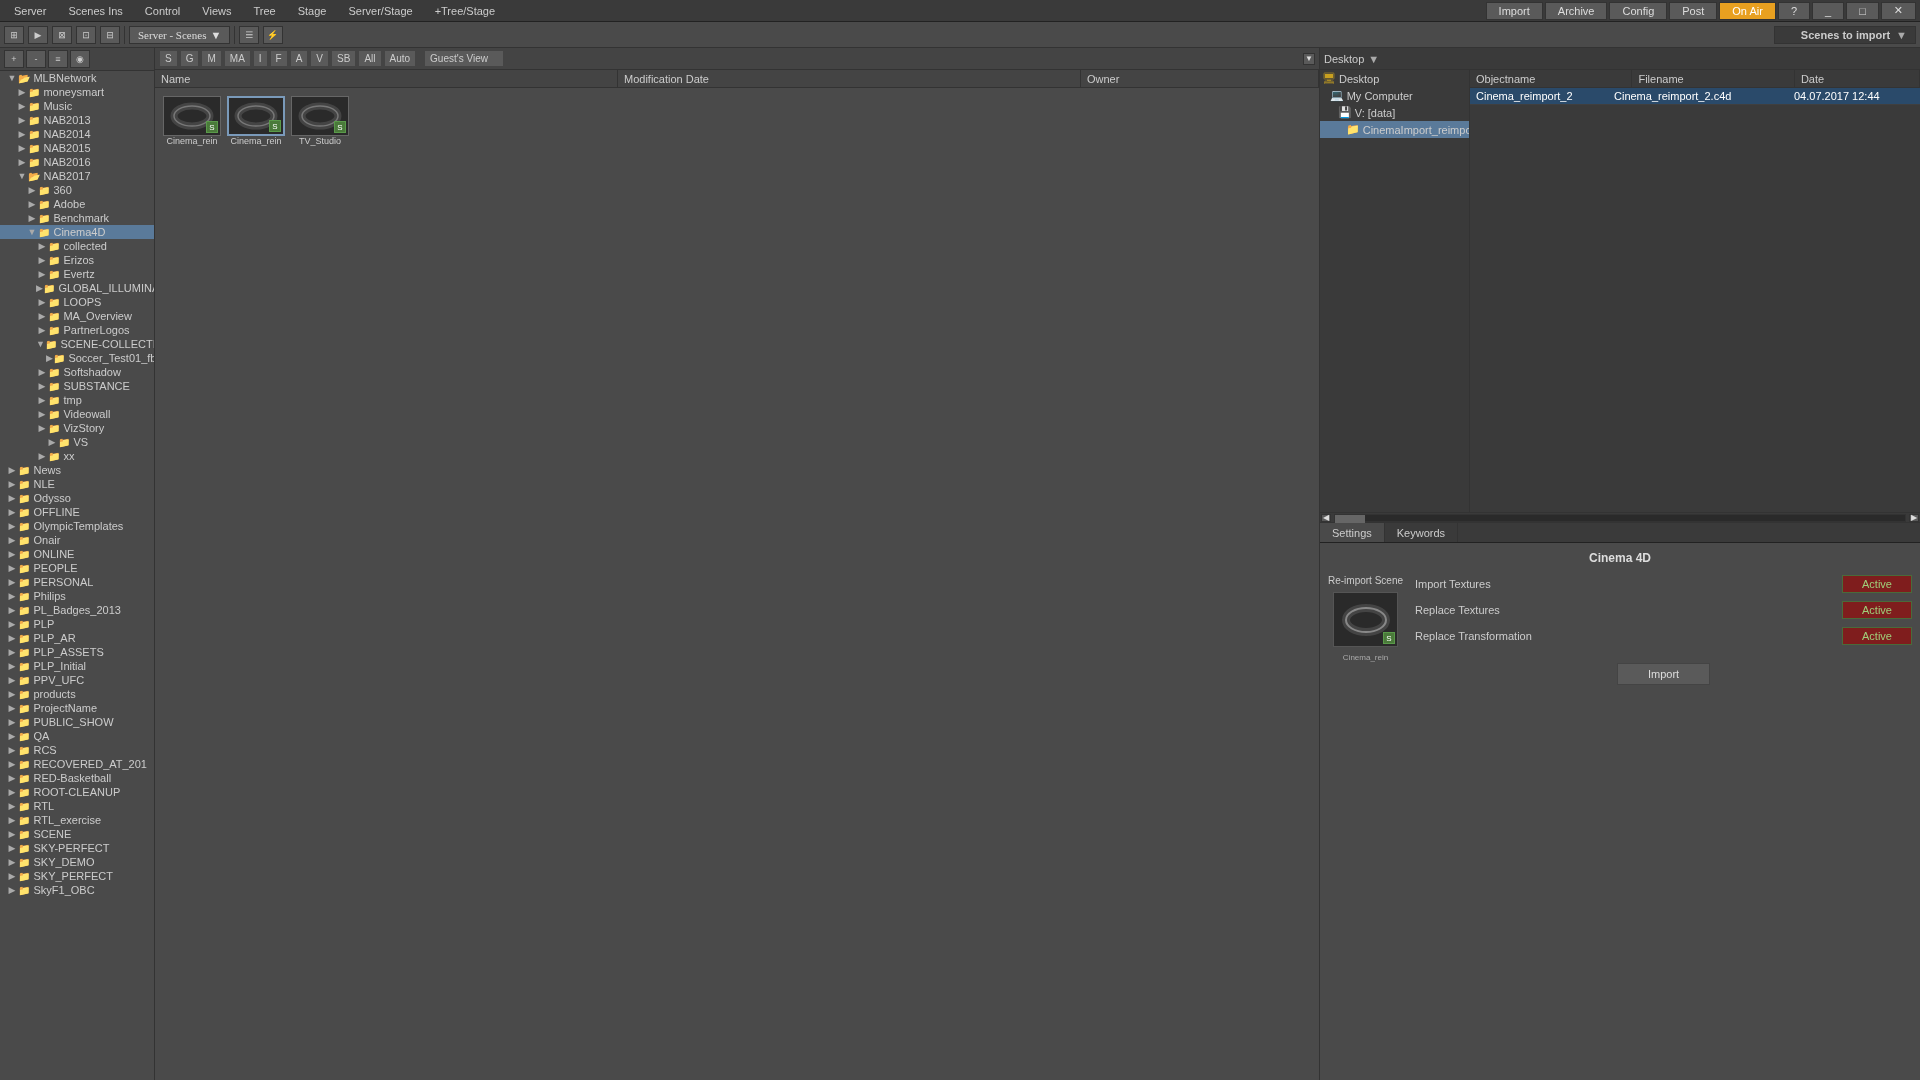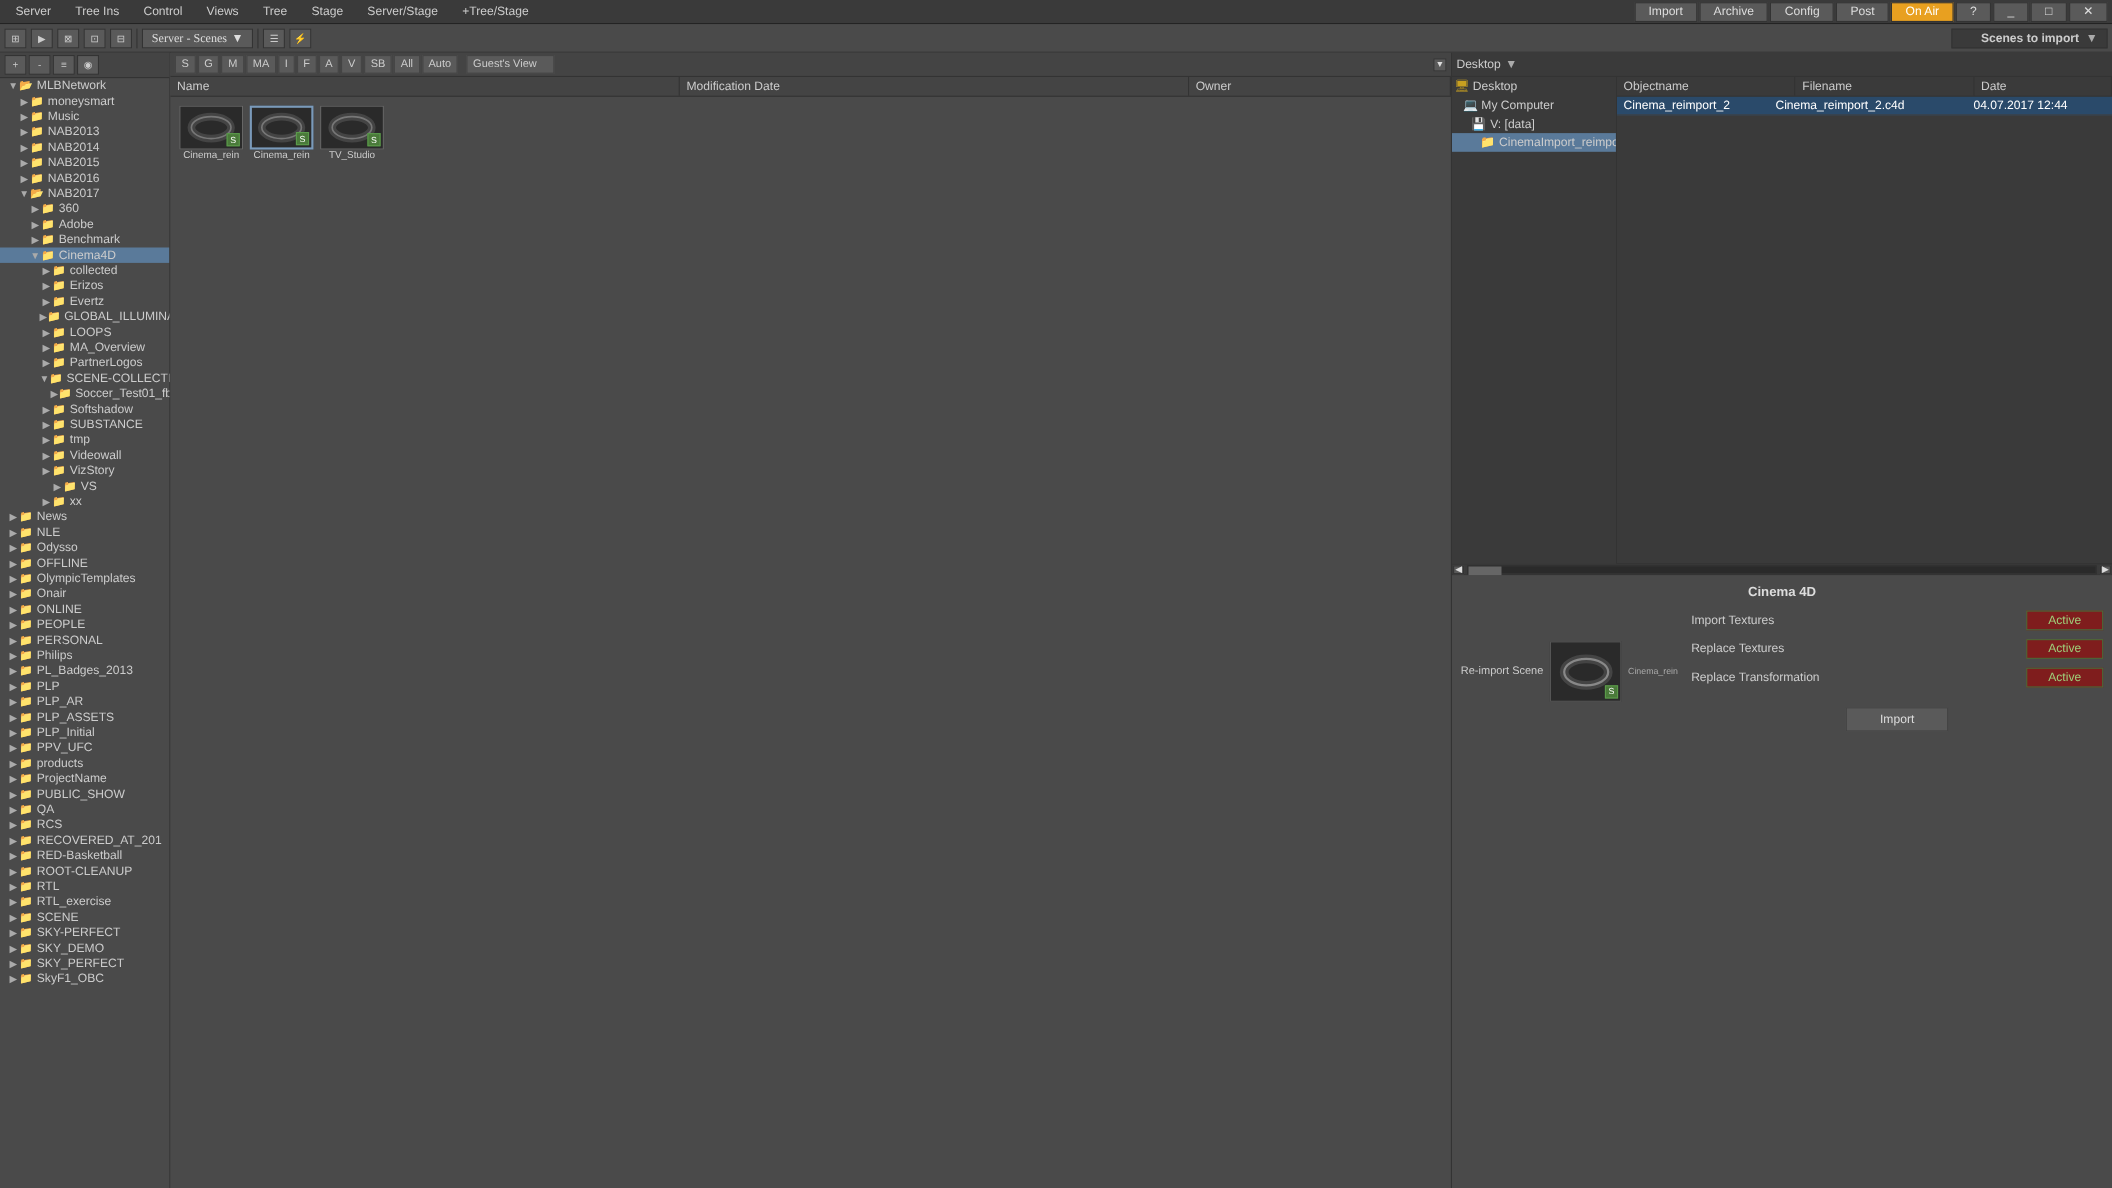--- a/index.html
+++ b/index.html
@@ -350,21 +350,21 @@
       font-weight: bold;
       color: #ddd;
       margin-bottom: 10px;
     }
     .settings-inner {
       display: flex;
       gap: 12px;
     }
     .settings-left {
       display: flex;
-      flex-direction: row;
+      flex-direction: column;
       align-items: center;
       gap: 6px;
     }
     .scene-preview {
       width: 65px;
       height: 55px;
       background: #2a2a2a;
       border: 1px solid #555;
       display: flex;
       align-items: center;
@@ -420,21 +420,21 @@
     
     ::-webkit-scrollbar { width: 8px; height: 8px; }
     ::-webkit-scrollbar-track { background: #2a2a2a; }
     ::-webkit-scrollbar-thumb { background: #666; }
   </style>
 </head>
 <body>
 
 <div class="top-menu">
   <div class="menu-item">Server</div>
-  <div class="menu-item">Tree Ins</div>
+  <div class="menu-item">Scenes Ins</div>
   <div class="menu-item">Control</div>
   <div class="menu-item">Views</div>
   <div class="menu-item">Tree</div>
   <div class="menu-item">Stage</div>
   <div class="menu-item">Server/Stage</div>
   <div class="menu-item">+Tree/Stage</div>
   <div class="top-right-buttons">
     <div class="top-right-btn">Import</div>
     <div class="top-right-btn">Archive</div>
     <div class="top-right-btn">Config</div>
@@ -883,20 +883,24 @@
         <div style="width:10px;height:8px;background:#5a5a5a;border:1px solid #333;margin:0 1px;cursor:pointer;font-size:8px;display:flex;align-items:center;justify-content:center;">◀</div>
         <div class="scrollbar-track">
           <div class="scrollbar-thumb"></div>
         </div>
         <div style="width:10px;height:8px;background:#5a5a5a;border:1px solid #333;margin:0 1px;cursor:pointer;font-size:8px;display:flex;align-items:center;justify-content:center;">▶</div>
       </div>
     </div>
 
 
     <div class="settings-panel">
+      <div class="settings-tabs">
+        <div class="settings-tab active">Settings</div>
+        <div class="settings-tab">Keywords</div>
+      </div>
       <div class="settings-content">
         <div class="settings-title">Cinema 4D</div>
         <div class="settings-inner">
           <div class="settings-left">
             <div class="reimport-label">Re-import Scene</div>
             <div class="scene-preview">
 
               <svg width="50" height="35" viewBox="0 0 50 35">
                 <ellipse cx="25" cy="18" rx="20" ry="12" fill="none" stroke="#444" stroke-width="8"></ellipse>
                 <ellipse cx="25" cy="18" rx="20" ry="12" fill="none" stroke="#888" stroke-width="2"></ellipse>

